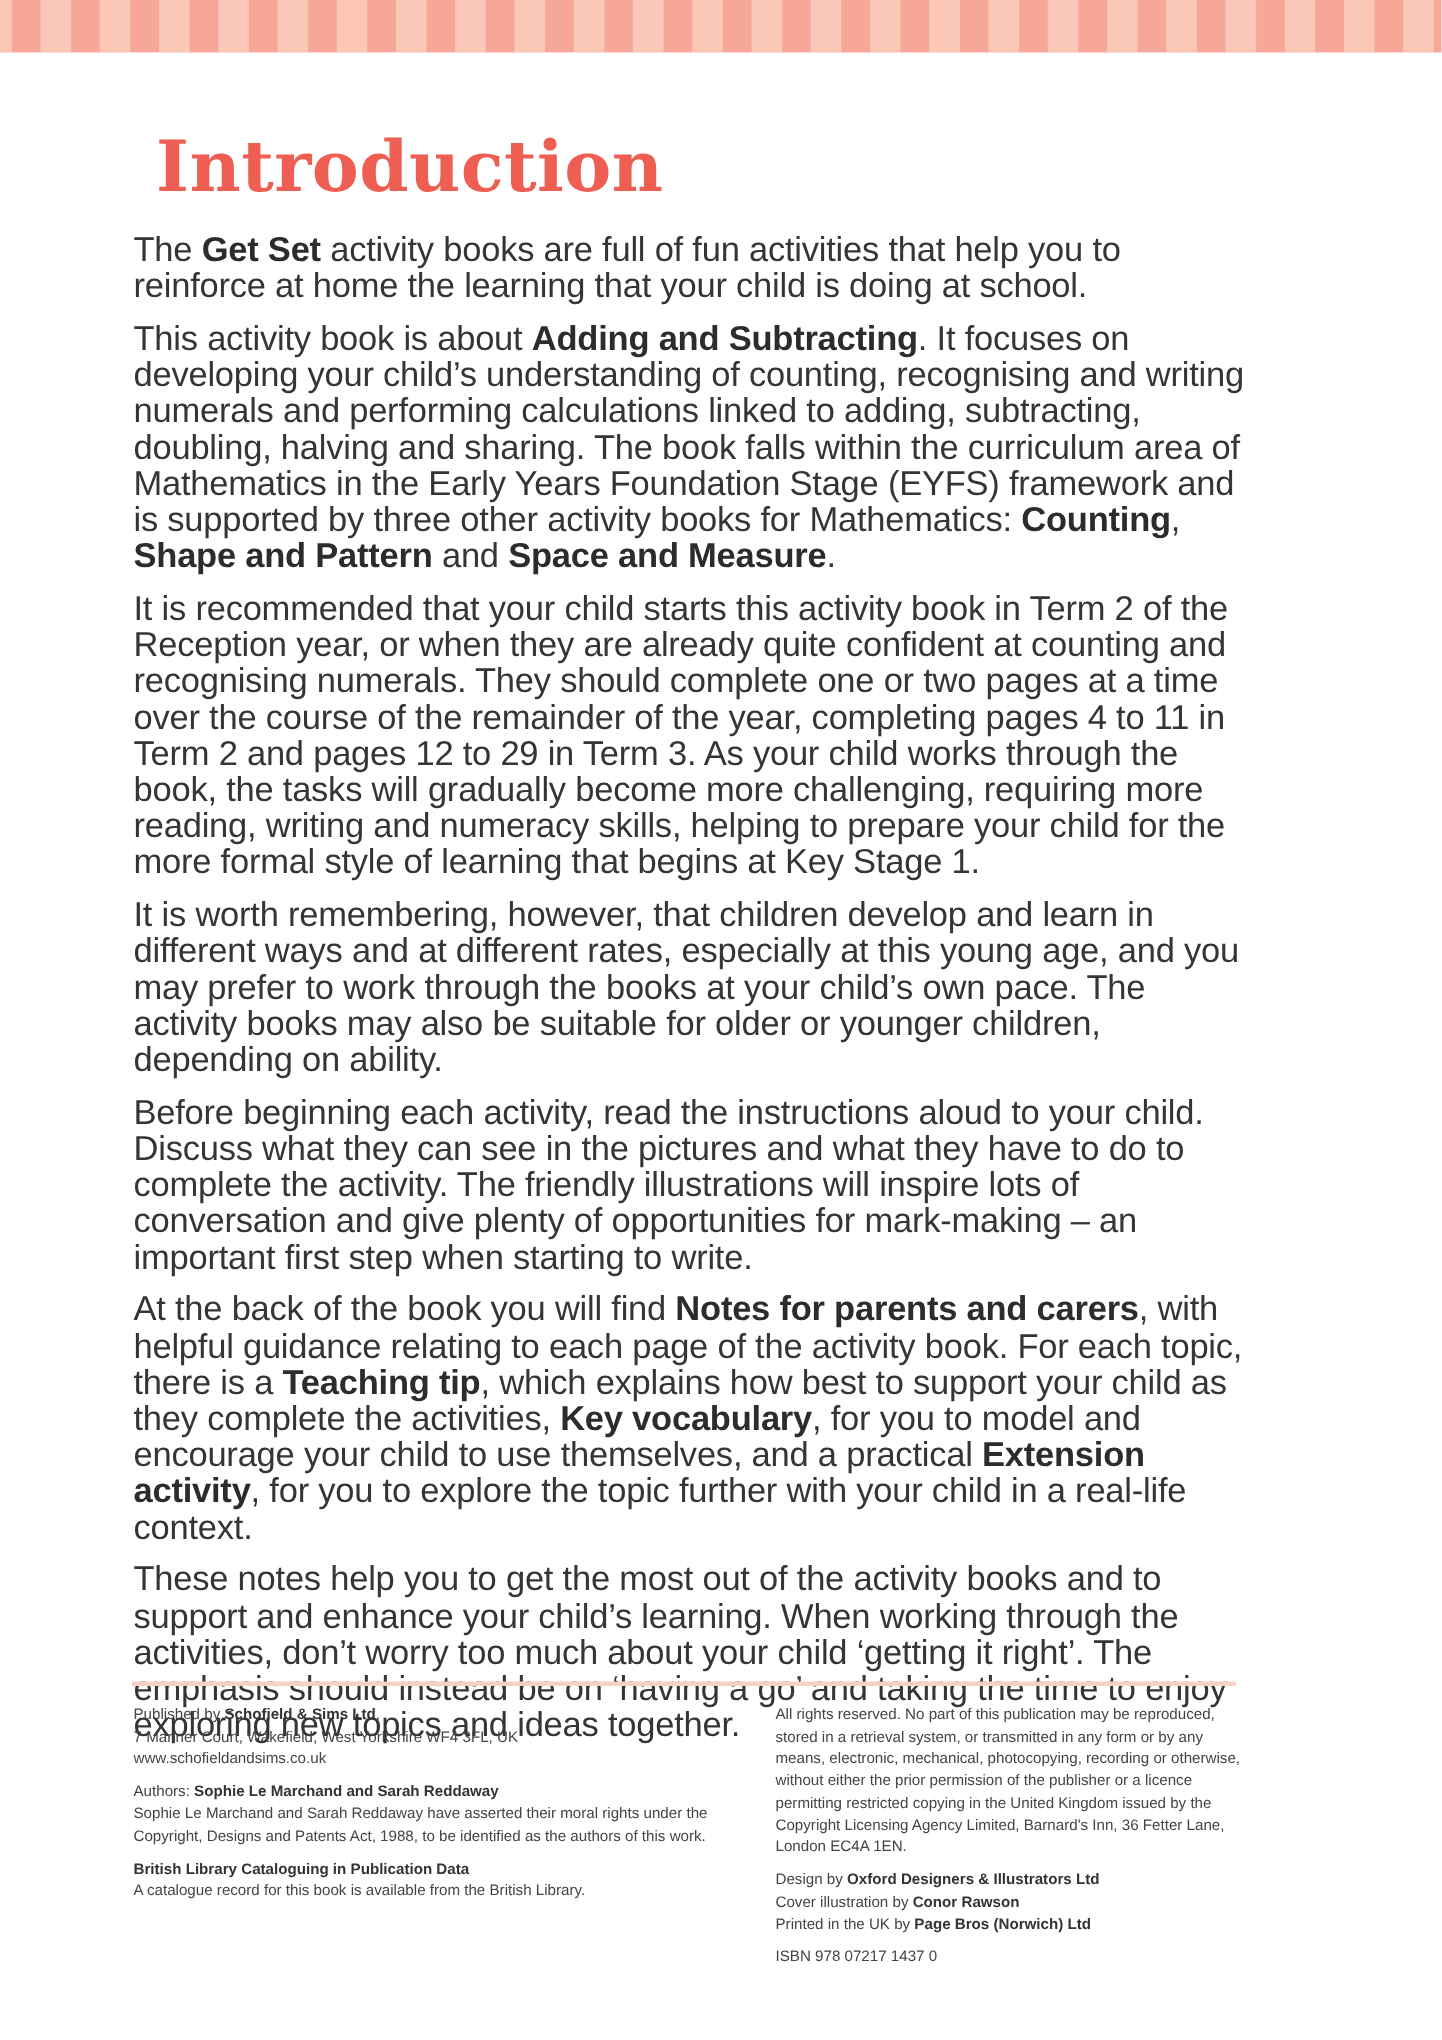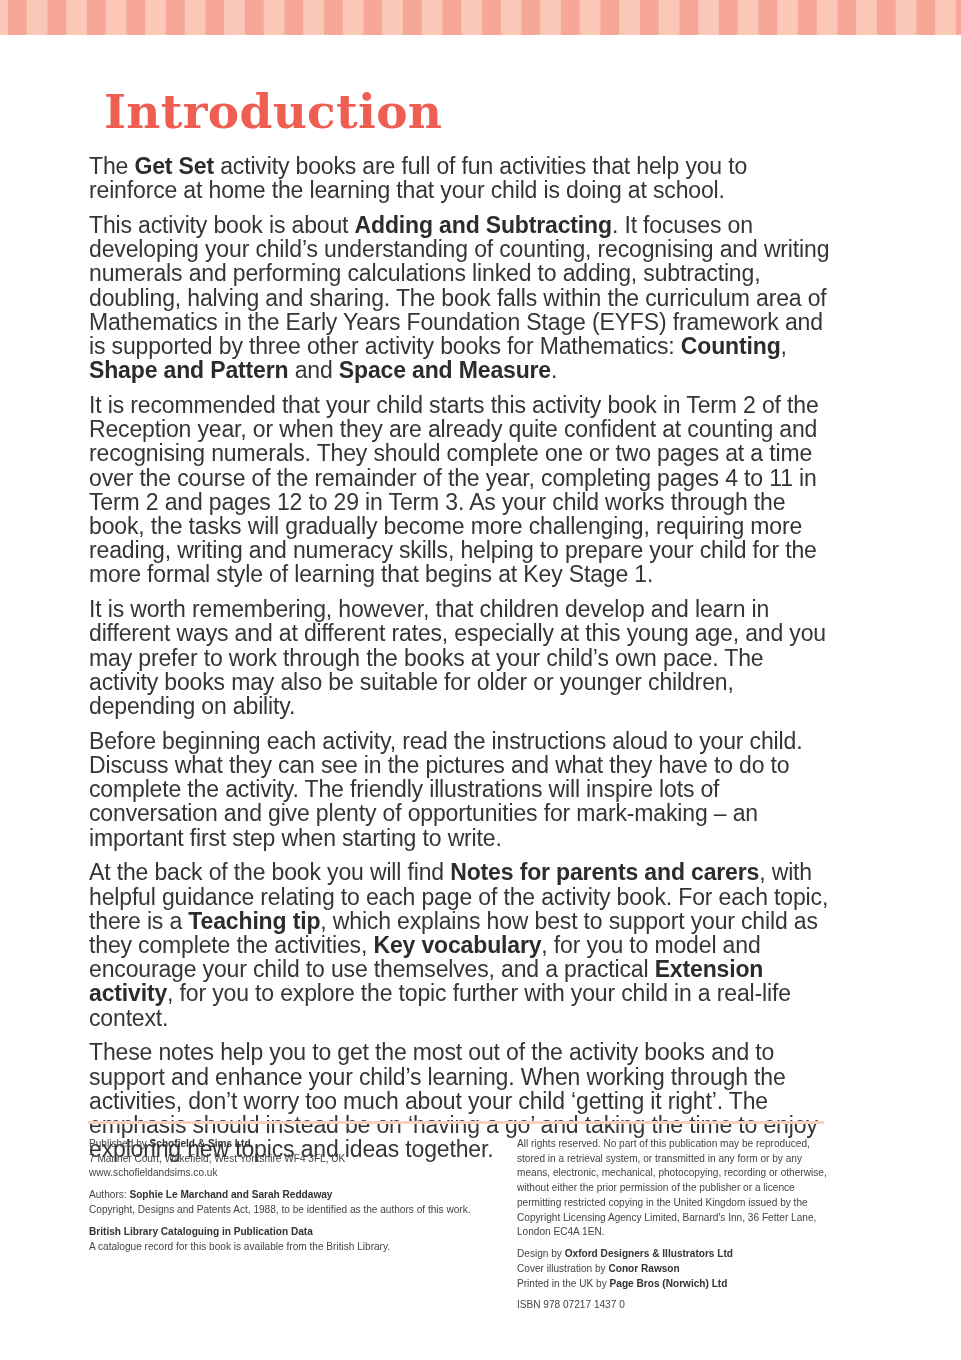--- a/index.html
+++ b/index.html
@@ -62,20 +62,21 @@
 <div class="footer-divider"></div>
 
 <div class="footer-col footer-left" id="footer-left">
     <p>
       <span class="line"><span>Published by </span><b>Schofield &amp; Sims Ltd</b><span>,</span></span>
       <span class="line"><span>7 Mariner Court, Wakefield, West Yorkshire WF4 3FL, UK</span></span>
       <span class="line"><span>www.schofieldandsims.co.uk</span></span>
     </p>
     <p>
       <span class="line"><span>Authors: </span><b>Sophie Le Marchand and Sarah Reddaway</b></span>
+      <span class="line"><span>Sophie Le Marchand and Sarah Reddaway have asserted their moral rights under the</span></span>
       <span class="line"><span>Copyright, Designs and Patents Act, 1988, to be identified as the authors of this work.</span></span>
     </p>
     <p>
       <span class="line"><b>British Library Cataloguing in Publication Data</b></span>
       <span class="line"><span>A catalogue record for this book is available from the British Library.</span></span>
     </p>
   </div>
 <div class="footer-col footer-right" id="footer-right">
     <p>
       <span class="line"><span>All rights reserved. No part of this publication may be reproduced,</span></span>

